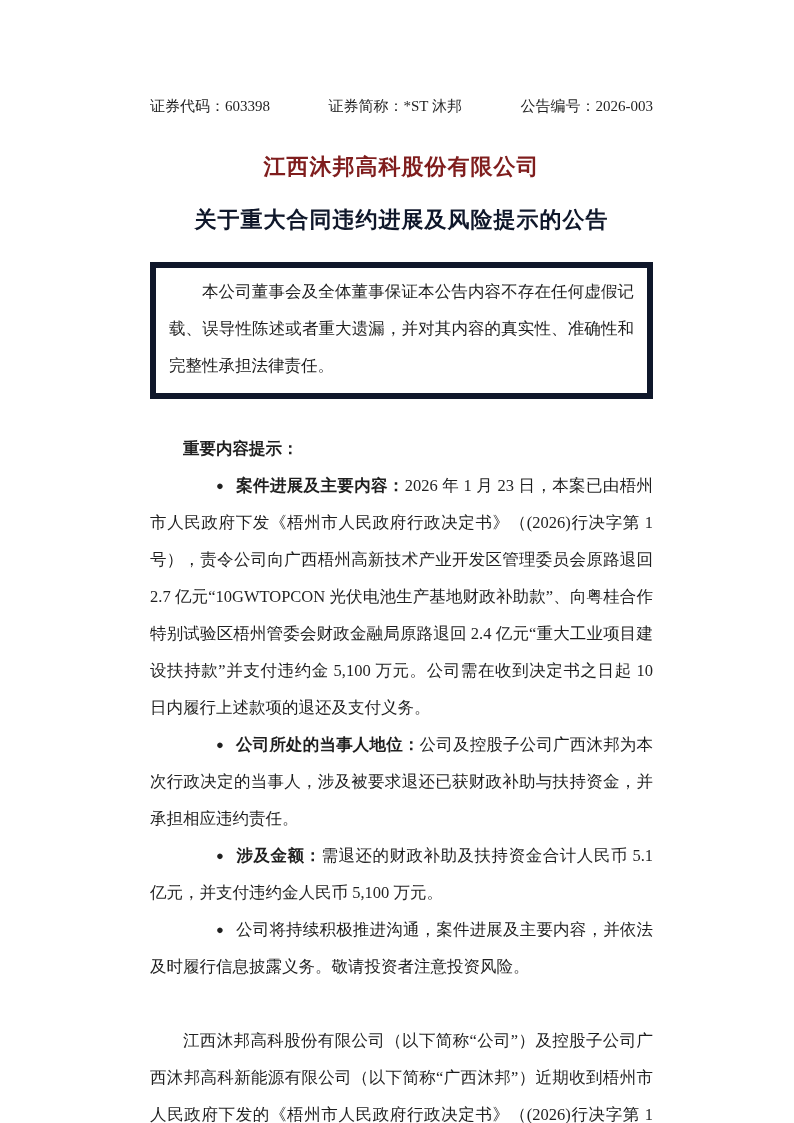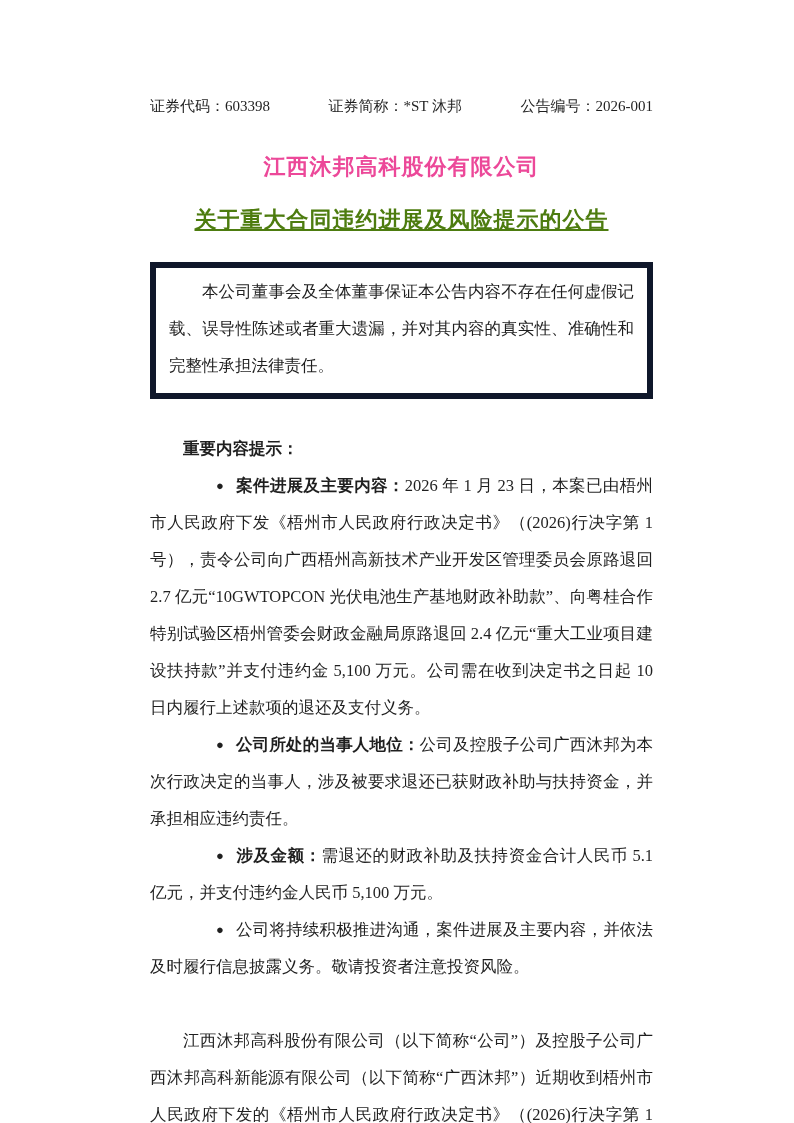--- a/index.html
+++ b/index.html
@@ -62,25 +62,25 @@
   .sec-gap { margin-top: 7px; }
 </style>
 </head>
 <body>
 
 <div class="page">
 
   <div class="doc-header">
     <span>证券代码：603398</span>
     <span>证券简称：*ST 沐邦</span>
-    <span>公告编号：2026-001</span>
+    <span>公告编号：2026-003</span>
   </div>
 
-  <h1 class="title" id="title1" style="color: #ec4899;">江西沐邦高科股份有限公司</h1>
-  <h2 class="title title-line2" id="title2" style="color: #4d7c0f; text-decoration: underline;">关于重大合同违约进展及风险提示的公告</h2>
+  <h1 class="title" id="title1" style="color: #7f1d1d;">江西沐邦高科股份有限公司</h1>
+  <h2 class="title title-line2" id="title2" style="color: #0f172a;">关于重大合同违约进展及风险提示的公告</h2>
 
   <div class="statement-box">
     <p class="indent">本公司董事会及全体董事保证本公告内容不存在任何虚假记载、误导性陈述或者重大遗漏，并对其内容的真实性、准确性和完整性承担法律责任。</p>
   </div>
 
   <p class="indent bold">重要内容提示：</p>
 
   <p class="indent">
     <span class="bullet">●</span><span class="bullet-label">案件进展及主要内容：</span><span>2026 年 1 月 23 日，本案已由梧州市人民政府下发《梧州市人民政府行政决定书》（(2026)行决字第 1 号），责令公司向广西梧州高新技术产业开发区管理委员会原路退回 2.7 亿元“10GWTOPCON 光伏电池生产基地财政补助款”、向粤桂合作特别试验区梧州管委会财政金融局原路退回 2.4 亿元“重大工业项目建设扶持款”并支付违约金 5,100 万元。公司需在收到决定书之日起 10 日内履行上述款项的退还及支付义务。</span>
   </p>

